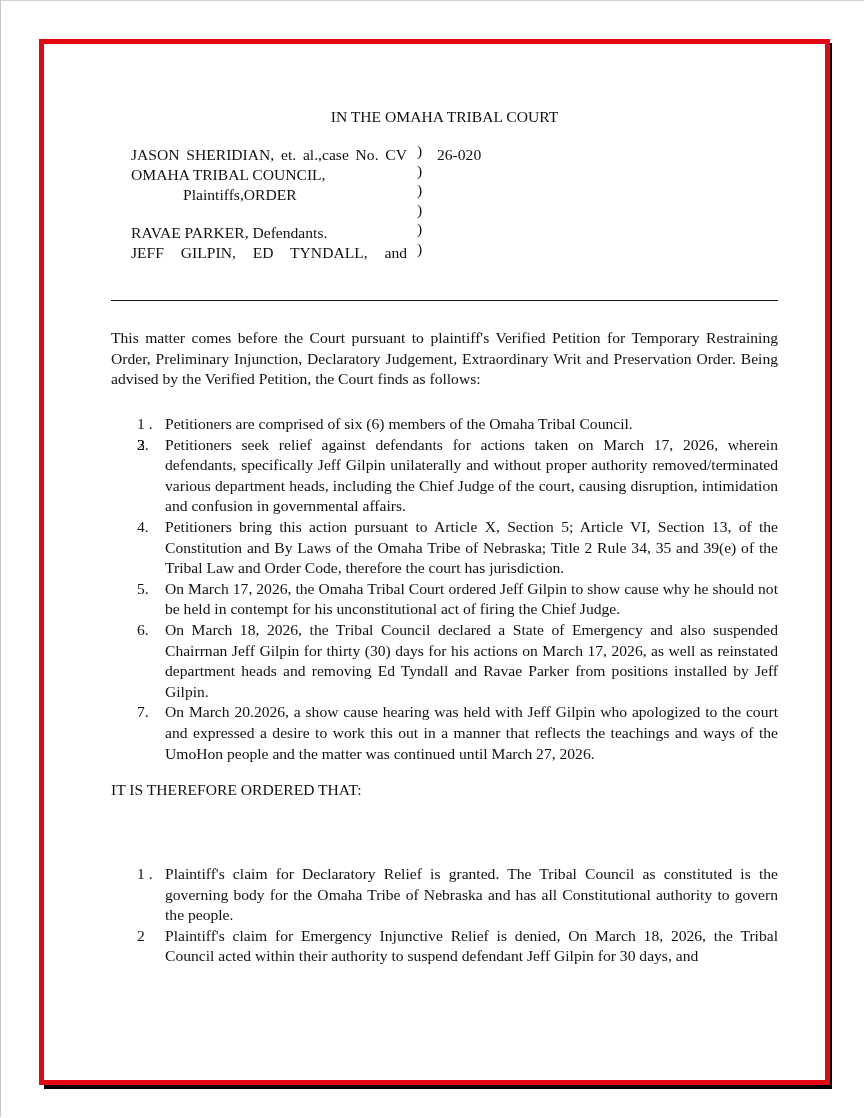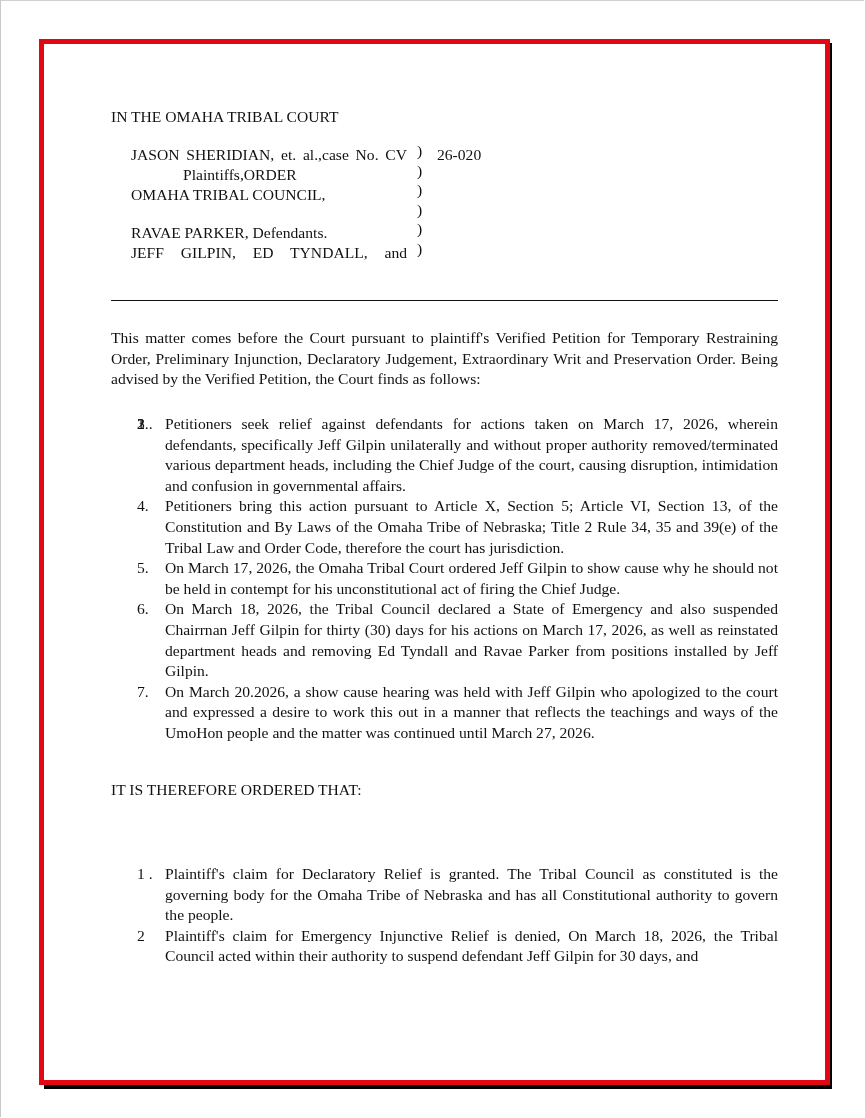--- a/index.html
+++ b/index.html
@@ -47,20 +47,21 @@
       top: 0;
       width: 667px;
       font-size: 15.6px;
       line-height: 20.6px;
     }
     .court-title {
       position: absolute;
       top: 63px;
       left: 0;
       width: 667px;
+      text-align: center;
       white-space: nowrap;
     }
     .caption {
       position: absolute;
       top: 101px;
       left: 0;
       width: 667px;
       height: 145px;
     }
     .caption-left {
@@ -156,22 +157,22 @@
 <div class="page-shadow"></div>
 
 <div class="page">
   <div class="content">
 
     <div class="court-title">IN THE OMAHA TRIBAL COURT</div>
 
     <div class="caption">
       <div class="caption-left">
         <div class="caption-line justify">JASON SHERIDIAN, et. al.,case No. CV</div>
+        <div class="caption-line">OMAHA TRIBAL COUNCIL,</div>
         <div class="caption-line indent">Plaintiffs,ORDER</div>
-        <div class="caption-line">OMAHA TRIBAL COUNCIL,</div>
         <div class="caption-gap"></div>
         <div class="caption-line">RAVAE PARKER, Defendants.</div>
         <div class="caption-line justify">JEFF GILPIN, ED TYNDALL, and</div>
       </div>
       <div class="paren-col">
         <div class="paren">)</div>
         <div class="paren">)</div>
         <div class="paren">)</div>
         <div class="paren">)</div>
         <div class="paren">)</div>
@@ -180,20 +181,21 @@
       <div class="case-number">26-020</div>
     </div>
 
     <div class="rule"></div>
 
     <div class="intro">This matter comes before the Court pursuant to plaintiff's Verified Petition for Temporary Restraining Order, Preliminary Injunction, Declaratory Judgement, Extraordinary Writ and Preservation Order. Being advised by the Verified Petition, the Court finds as follows:</div>
 
     <div class="findings">
       <div class="item">
         <span class="num">1 .</span>
+        <span>Petitioners are comprised of six (6) members of the Omaha Tribal Council.</span>
       </div>
       <div class="item">
         <span class="num">2</span>
       </div>
       <div class="item">
         <span class="num">3.</span>
         <span>Petitioners seek relief against defendants for actions taken on March 17, 2026, wherein defendants, specifically Jeff Gilpin unilaterally and without proper authority removed/terminated various department heads, including the Chief Judge of the court, causing disruption, intimidation and confusion in governmental affairs.</span>
       </div>
       <div class="item">
         <span class="num">4.</span>

